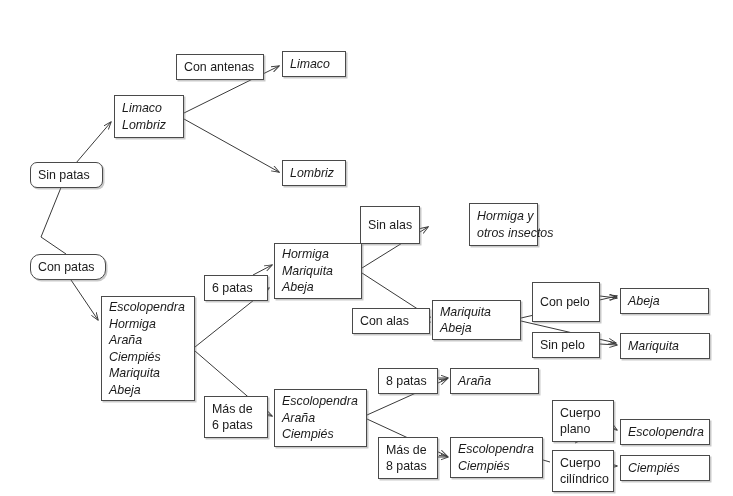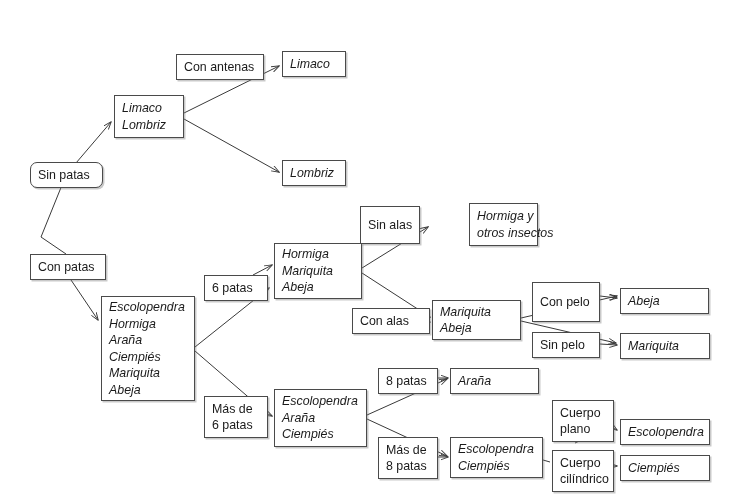--- a/index.html
+++ b/index.html
@@ -107,21 +107,21 @@
     <path d="M575,443 L614,425" fill="none" stroke="#3a3a3a" stroke-width="1"></path>
     <path d="M614,428 L617,430" fill="none" stroke="#3a3a3a" stroke-width="1" marker-end="url(#ah)"></path>
     <path d="M614,466 L617,466" fill="none" stroke="#3a3a3a" stroke-width="1" marker-end="url(#ah)"></path>
     <path d="M543,460 L550,462" fill="none" stroke="#3a3a3a" stroke-width="1"></path>
   </svg>
 
   <div class="node crit" style="left:30px;top:162px;width:73px;height:23px;border-radius:7px;">
     <span class="ln">Sin patas</span>
   </div>
 
-  <div class="node crit" style="left:30px;top:254px;width:76px;height:23px;">
+  <div class="node crit" style="left:30px;top:254px;width:76px;height:23px;border-radius:10px;">
     <span class="ln">Con patas</span>
   </div>
 
   <div class="node taxa" style="left:114px;top:95px;width:70px;height:43px;">
     <span class="ln">Limaco</span>
     <span class="ln">Lombriz</span>
   </div>
 
   <div class="node crit" style="left:176px;top:54px;width:88px;height:24px;">
     <span class="ln">Con antenas</span>

